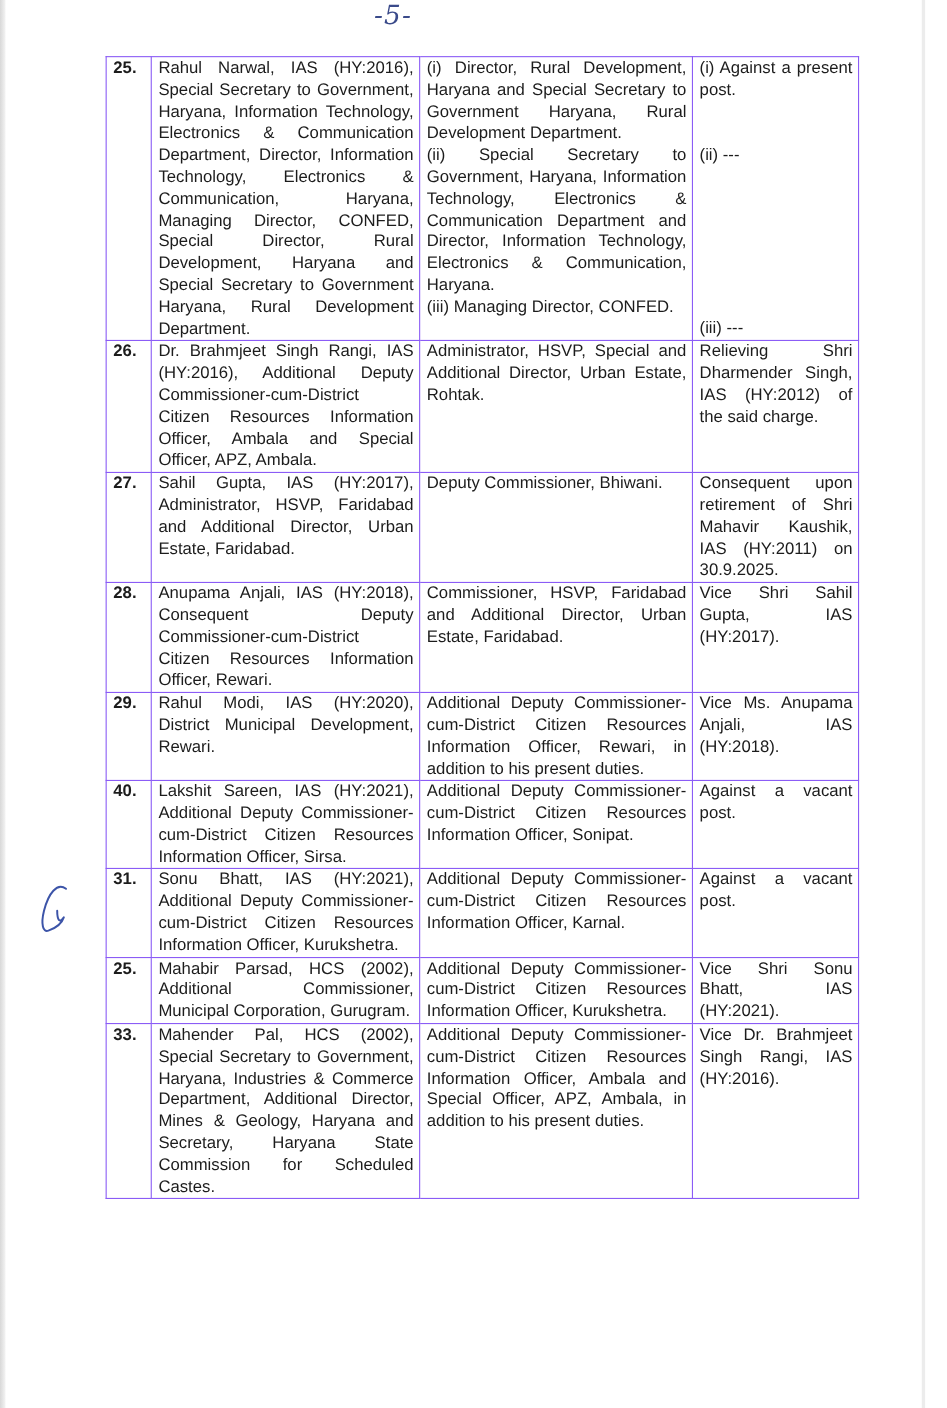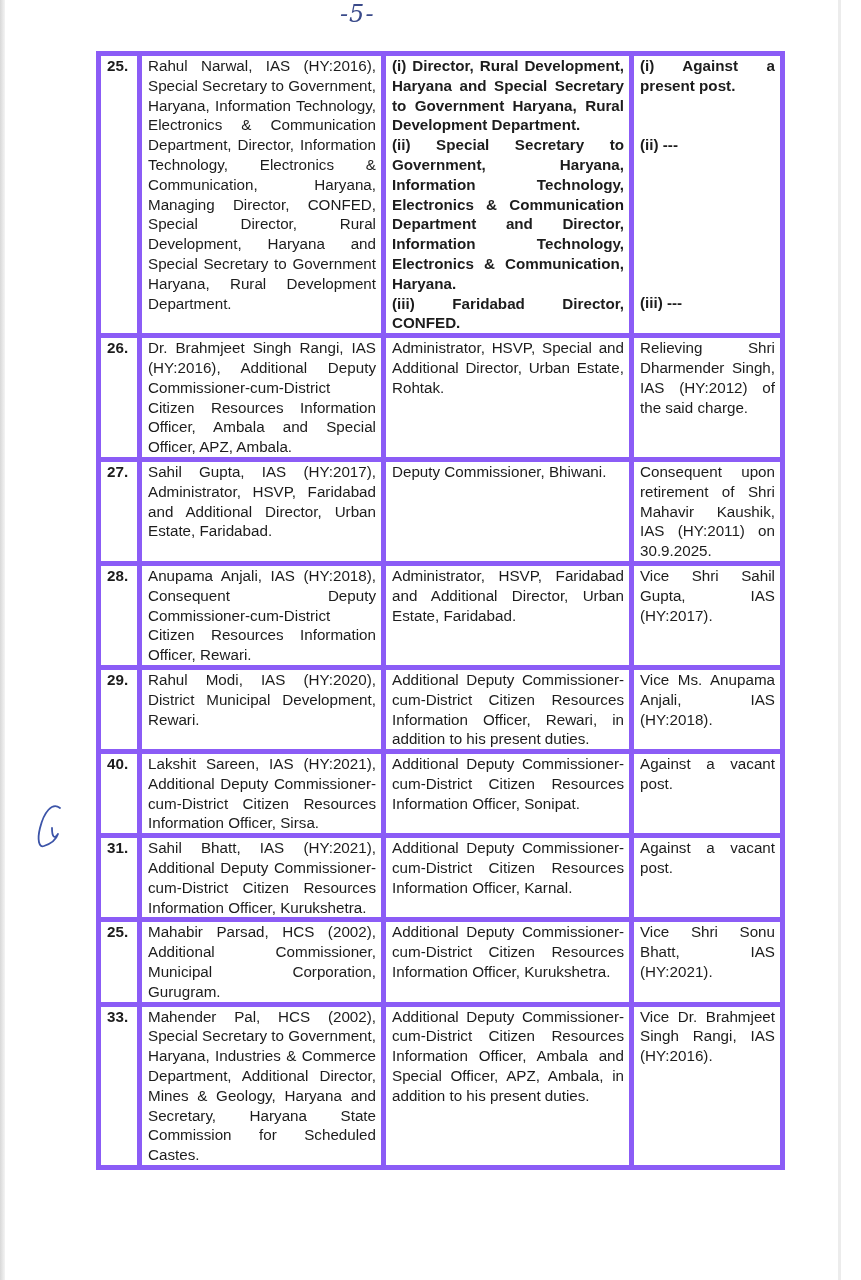--- a/index.html
+++ b/index.html
@@ -15,29 +15,29 @@
   }
   .margin-mark {
     position: absolute; left: 30px; top: 800px; width: 40px; height: 60px;
   }
   table.orders {
     position: absolute; left: 96px; top: 51px; width: 684px;
     border-collapse: collapse; table-layout: fixed;
     font-size: 15.2px; line-height: 19.8px;
   }
   table.orders td {
-    border: 5px solid #8b5cf6; vertical-align: top; padding: 0 5px 0 6px;
+    border: 1px solid #8b5cf6; vertical-align: top; padding: 0 5px 0 6px;
   }
   col.c-sr { width: 41px; }
   col.c-name { width: 244px; }
   col.c-post { width: 248px; }
   col.c-rem { width: 151px; }
   td.sr { font-weight: bold; padding-left: 6px; padding-right: 2px; }
   .just { text-align: justify; text-align-last: left; }
-  .block { display: block; font-weight: bold; }
+  .block { display: block; }
 </style>
 </head>
 <body>
 
 <div class="edge-left"></div>
 <div class="edge-right"></div>
 
 <div class="page-number">-5-</div>
 
 <svg class="margin-mark" viewBox="0 0 40 60">
@@ -52,21 +52,21 @@
       <col class="c-rem">
   </colgroup>
   <tbody>
 
     <tr>
       <td class="sr">25.</td>
       <td class="just">Rahul Narwal, IAS (HY:2016), Special Secretary to Government, Haryana, Information Technology, Electronics &amp; Communication Department, Director, Information Technology, Electronics &amp; Communication, Haryana, Managing Director, CONFED, Special Director, Rural Development, Haryana and Special Secretary to Government Haryana, Rural Development Department.</td>
       <td class="just">
         <span class="block">(i) Director, Rural Development, Haryana and Special Secretary to Government Haryana, Rural Development Department.</span>
         <span class="block">(ii) Special Secretary to Government, Haryana, Information Technology, Electronics &amp; Communication Department and Director, Information Technology, Electronics &amp; Communication, Haryana.</span>
-        <span class="block">(iii) Faridabad Director, CONFED.</span>
+        <span class="block">(iii) Managing Director, CONFED.</span>
       </td>
       <td class="just">
         <span class="block" style="height:79px">(i) Against a present post.</span>
         <span class="block" style="height:158px">(ii) ---</span>
         <span class="block">(iii) ---</span>
       </td>
     </tr>
 
     <tr>
       <td class="sr">26.</td>
@@ -78,41 +78,41 @@
     <tr>
       <td class="sr">27.</td>
       <td class="just">Sahil Gupta, IAS (HY:2017), Administrator, HSVP, Faridabad and Additional Director, Urban Estate, Faridabad.</td>
       <td class="just">Deputy Commissioner, Bhiwani.</td>
       <td class="just">Consequent upon retirement of Shri Mahavir Kaushik, IAS (HY:2011) on 30.9.2025.</td>
     </tr>
 
     <tr>
       <td class="sr">28.</td>
       <td class="just">Anupama Anjali, IAS (HY:2018), Consequent Deputy Commissioner-cum-District Citizen Resources Information Officer, Rewari.</td>
-      <td class="just">Administrator, HSVP, Faridabad and Additional Director, Urban Estate, Faridabad.</td>
+      <td class="just">Commissioner, HSVP, Faridabad and Additional Director, Urban Estate, Faridabad.</td>
       <td class="just">Vice Shri Sahil Gupta, IAS (HY:2017).</td>
     </tr>
 
     <tr>
       <td class="sr">29.</td>
       <td class="just">Rahul Modi, IAS (HY:2020), District Municipal Development, Rewari.</td>
       <td class="just">Additional Deputy Commissioner-cum-District Citizen Resources Information Officer, Rewari, in addition to his present duties.</td>
       <td class="just">Vice Ms. Anupama Anjali, IAS (HY:2018).</td>
     </tr>
 
     <tr>
       <td class="sr">40.</td>
       <td class="just">Lakshit Sareen, IAS (HY:2021), Additional Deputy Commissioner-cum-District Citizen Resources Information Officer, Sirsa.</td>
       <td class="just">Additional Deputy Commissioner-cum-District Citizen Resources Information Officer, Sonipat.</td>
       <td class="just">Against a vacant post.</td>
     </tr>
 
     <tr>
       <td class="sr">31.</td>
-      <td class="just">Sahil Bhatt, IAS (HY:2021), Additional Deputy Commissioner-cum-District Citizen Resources Information Officer, Kurukshetra.</td>
+      <td class="just">Sonu Bhatt, IAS (HY:2021), Additional Deputy Commissioner-cum-District Citizen Resources Information Officer, Kurukshetra.</td>
       <td class="just">Additional Deputy Commissioner-cum-District Citizen Resources Information Officer, Karnal.</td>
       <td class="just">Against a vacant post.</td>
     </tr>
 
     <tr>
       <td class="sr">25.</td>
       <td class="just">Mahabir Parsad, HCS (2002), Additional Commissioner, Municipal Corporation, Gurugram.</td>
       <td class="just">Additional Deputy Commissioner-cum-District Citizen Resources Information Officer, Kurukshetra.</td>
       <td class="just">Vice Shri Sonu Bhatt, IAS (HY:2021).</td>
     </tr>

